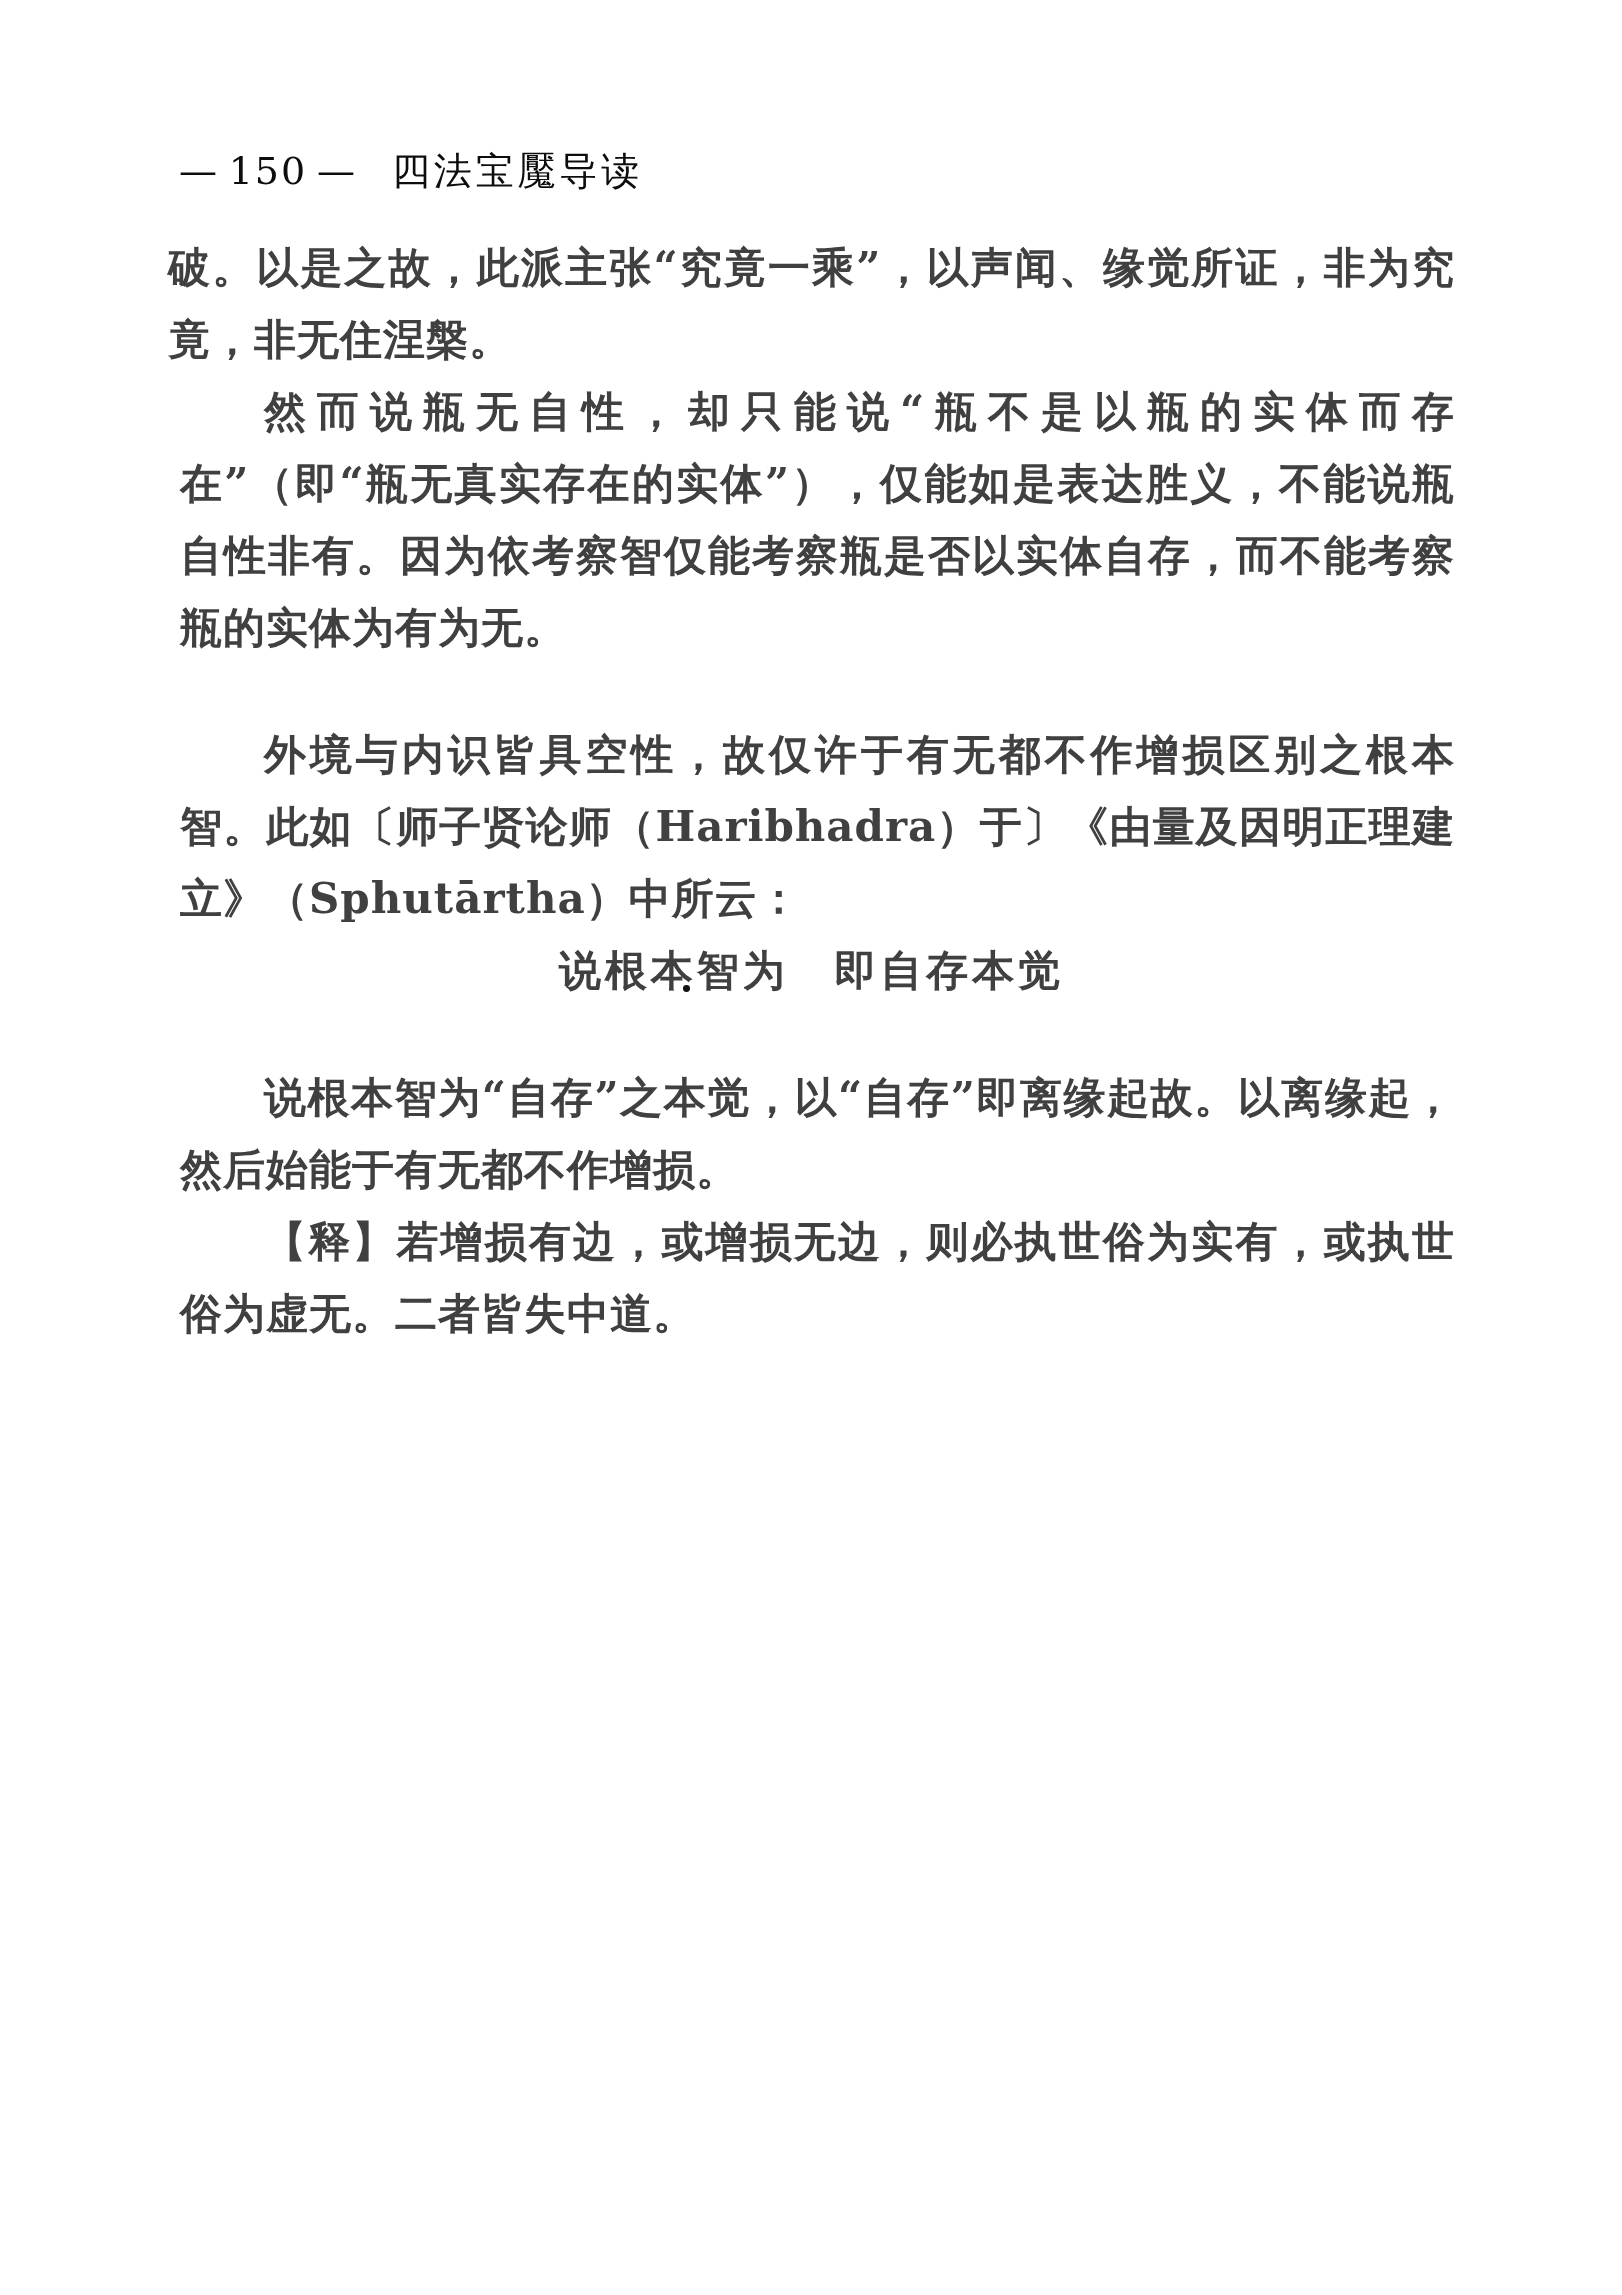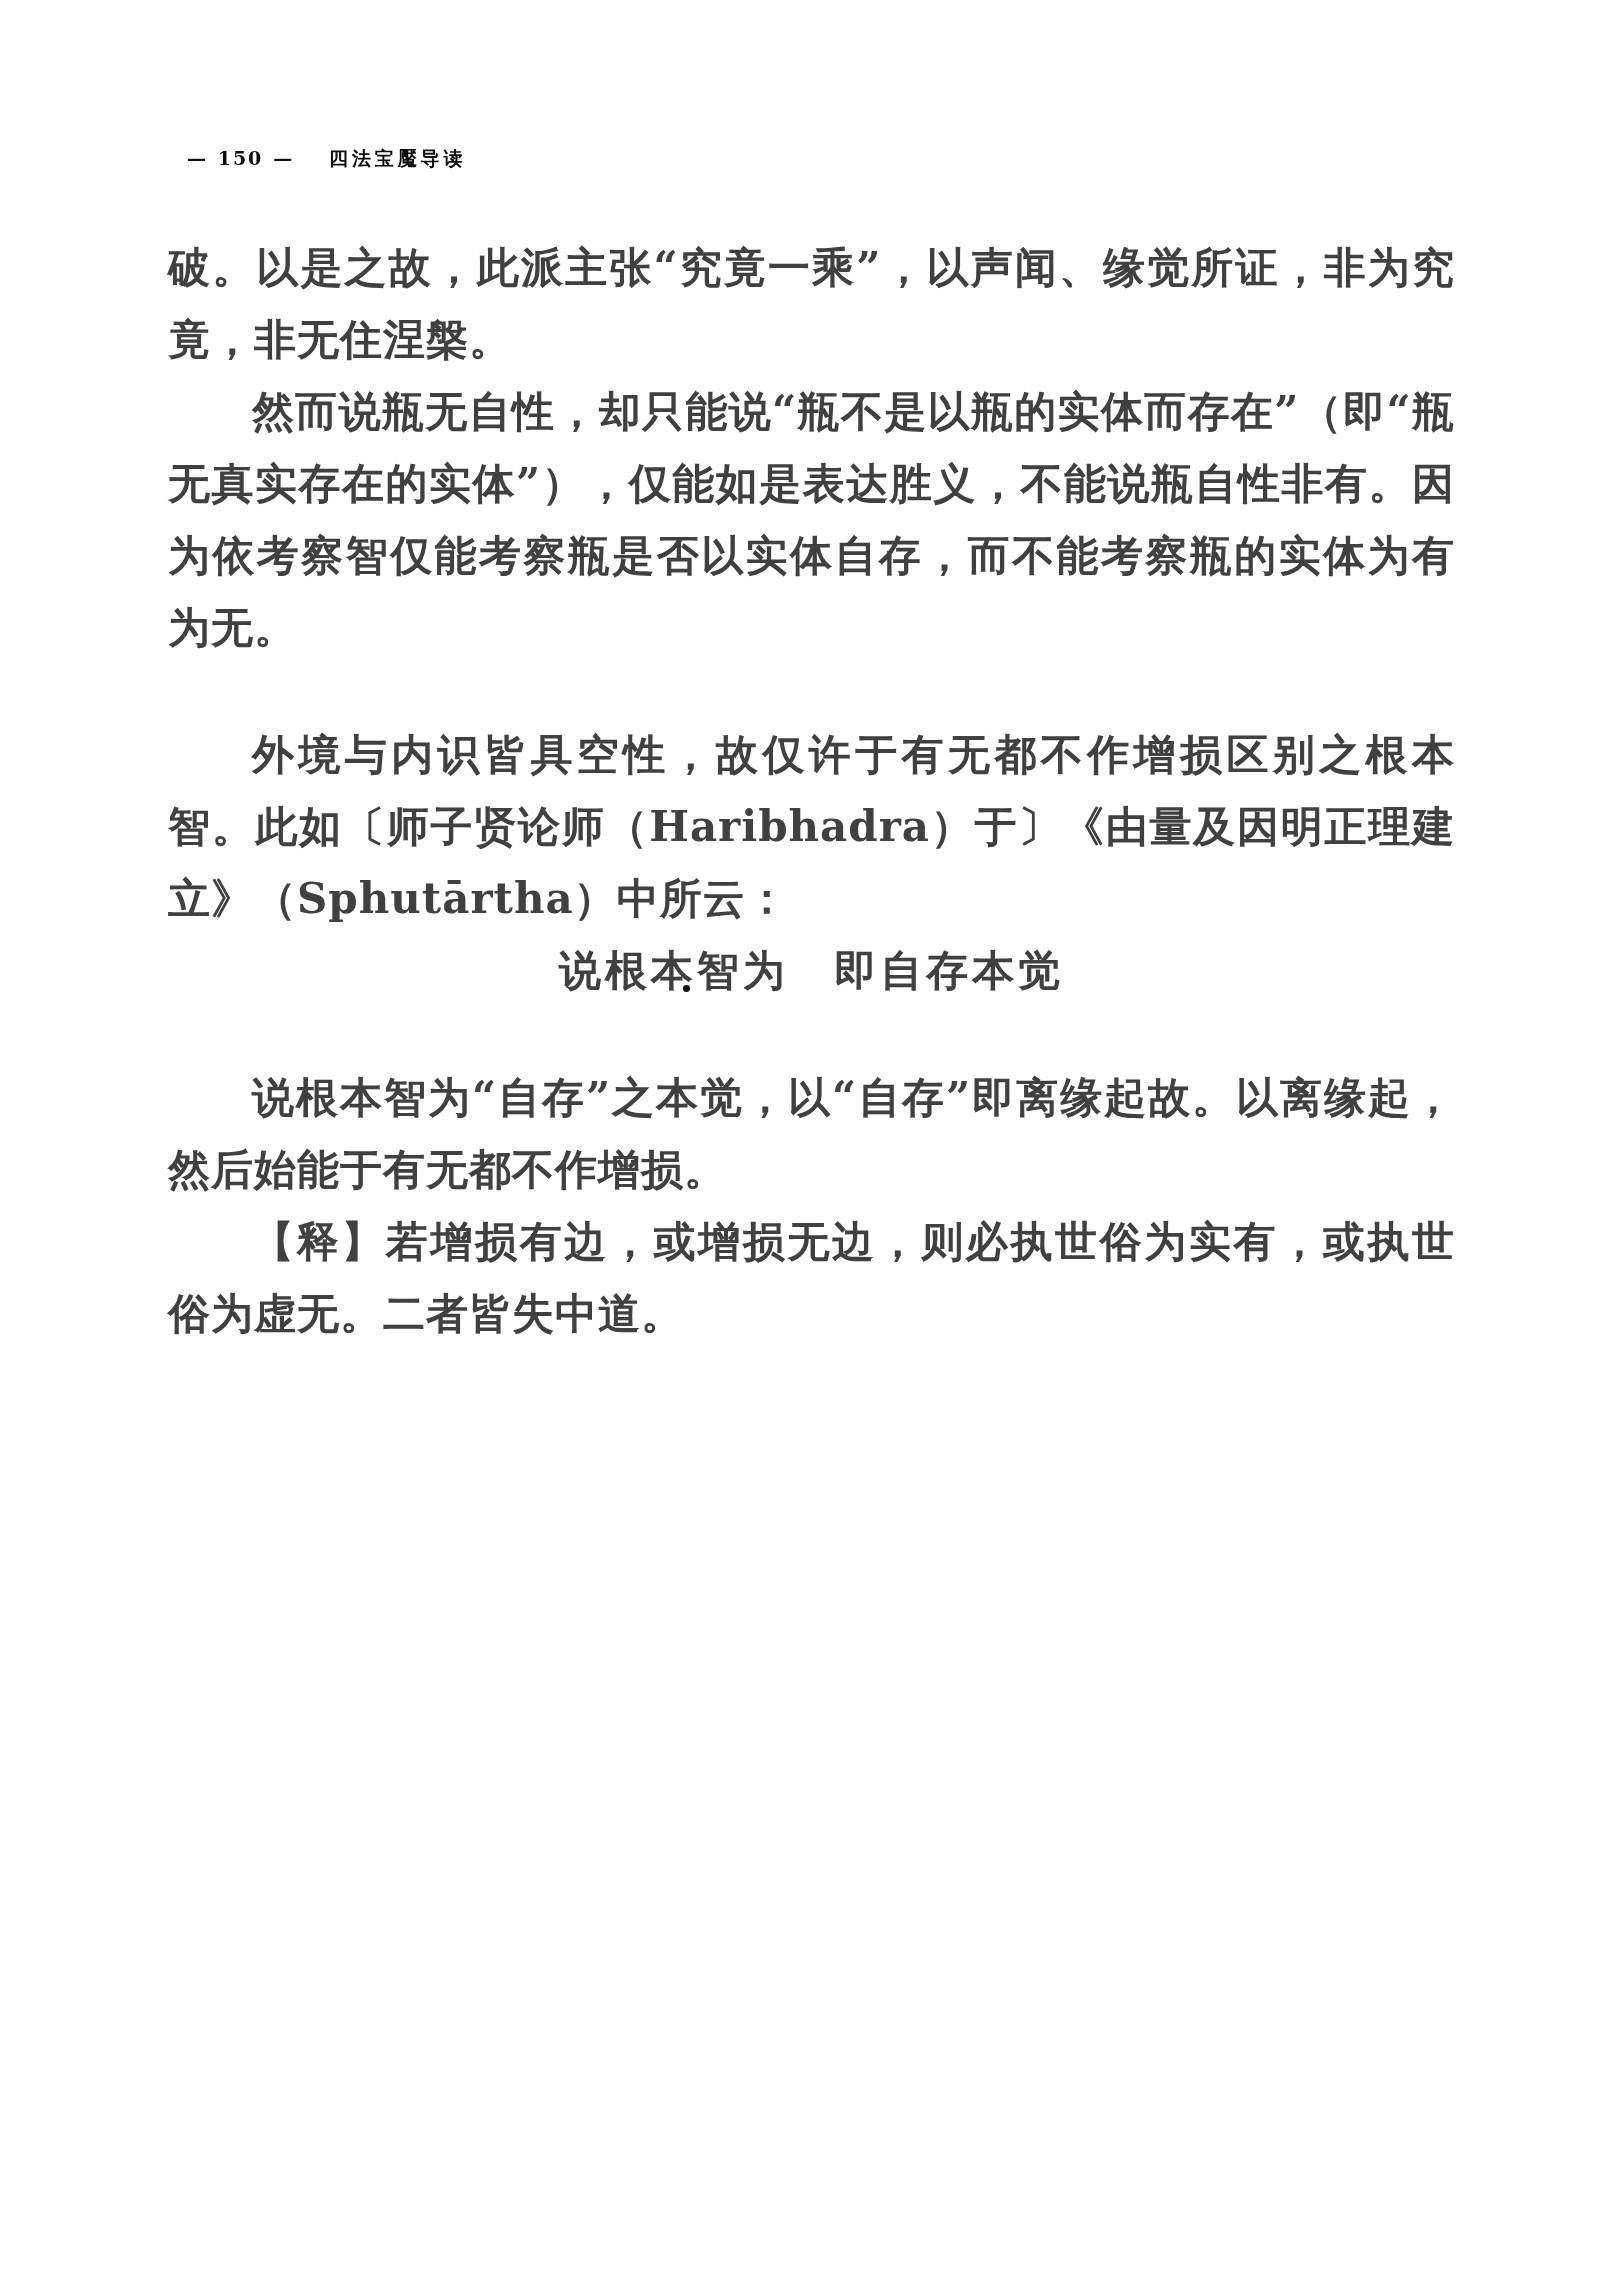--- a/index.html
+++ b/index.html
@@ -18,26 +18,26 @@
   .page {
     position: absolute;
     left: 0; top: 0;
     width: 1623px;
     height: 2296px;
     box-sizing: border-box;
     padding: 0;
   }
   .header {
     position: absolute;
-    left: 181px;
+    left: 173px;
     top: 146px;
-    font-size: 19px;
+    font-size: 38px;
     letter-spacing: 2px;
     font-family: "DejaVu Serif", "Liberation Serif", serif;
-    font-weight: 700;
+    font-weight: 400;
     white-space: nowrap;
     color: #0d0d0d;
   }
   .header .dash {
     display: inline-block;
     padding: 0 5.9px;
   }
   .header .pagenum {
     display: inline-block;
     padding: 0 3.9px;
@@ -60,20 +60,21 @@
     line-height: 72px;
     text-align: justify;
     text-justify: inter-ideograph;
     letter-spacing: 1px;
     font-family: "DejaVu Serif", "Liberation Serif", serif;
     font-weight: 600;
     color: #404040;
   }
   p.indent {
     text-indent: 84px;
+    margin-left: 12px;
   }
   p.center {
     text-align: center;
     text-indent: 0;
     letter-spacing: 3.9px;
   }
   .gap-md { height: 55px; }
   .verse-dot {
     position: absolute;
     left: 683px;

